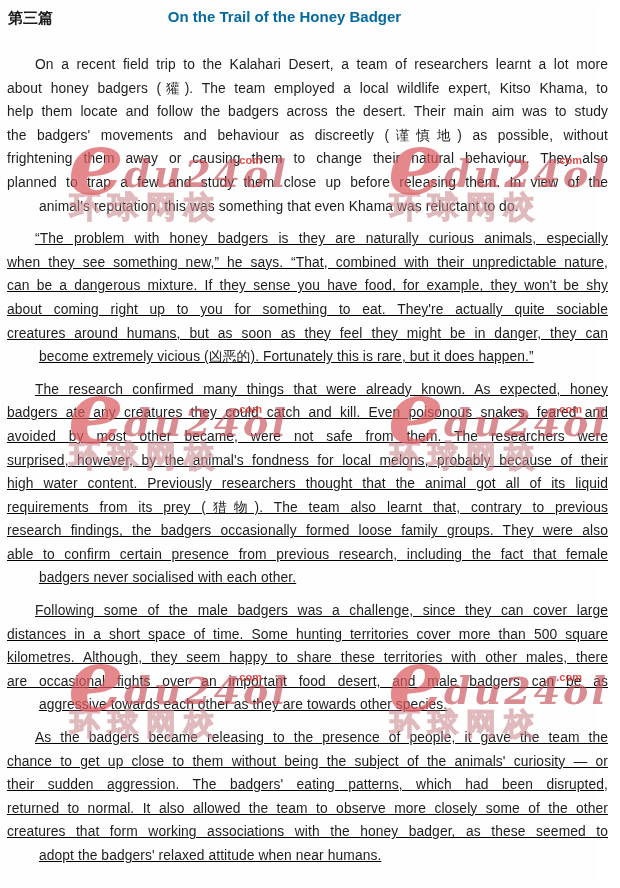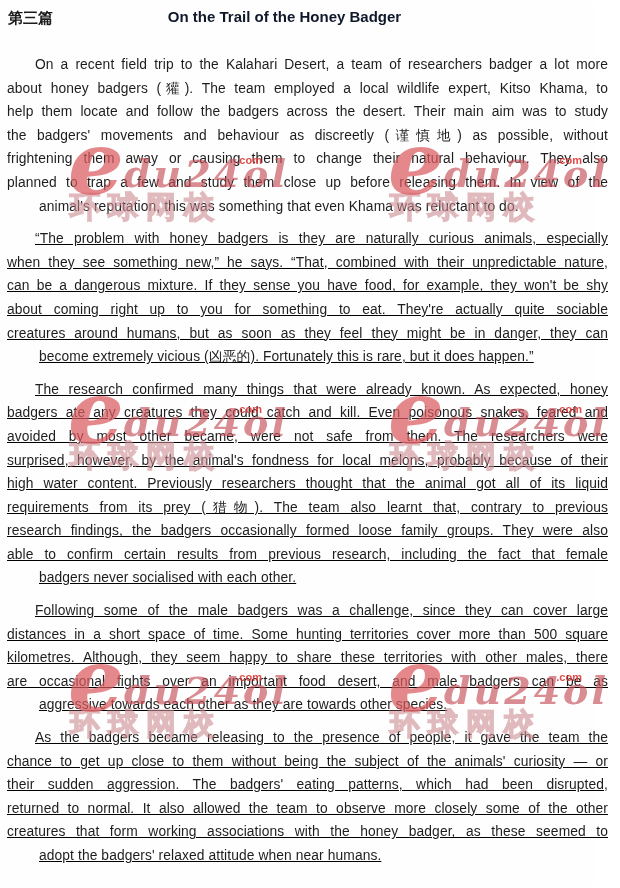--- a/index.html
+++ b/index.html
@@ -33,21 +33,21 @@
     font-size: 15px;
     font-weight: bold;
     color: #1b1b1b;
   }
   .title {
     margin: 0;
     padding-right: 27px;
     text-align: center;
     font-size: 15px;
     font-weight: bold;
-    color: #0f172a;
+    color: #0369a1;
     font-family: "Liberation Sans", sans-serif;
   }
   
   .article {
     position: absolute;
     top: 53px;
     left: 7px;
     width: 601px;
     z-index: 1;
   }
@@ -126,21 +126,21 @@
 
 <div class="page">
 
   <div class="header">
     <span class="section-label">第三篇</span>
     <h1 class="title">On the Trail of the Honey Badger</h1>
   </div>
 
   <div class="article">
       <div class="para">
-        <div class="tl first">On a recent field trip to the Kalahari Desert, a team of researchers badger a lot more</div>
+        <div class="tl first">On a recent field trip to the Kalahari Desert, a team of researchers learnt a lot more</div>
         <div class="tl">about honey badgers (獾). The team employed a local wildlife expert, Kitso Khama, to</div>
         <div class="tl">help them locate and follow the badgers across the desert. Their main aim was to study</div>
         <div class="tl">the badgers' movements and behaviour as discreetly (谨慎地) as possible, without</div>
         <div class="tl">frightening them away or causing them to change their natural behaviour. They also</div>
         <div class="tl">planned to trap a few and study them close up before releasing them. In view of the</div>
         <div class="tl last">animal's reputation, this was something that even Khama was reluctant to do.</div>
       </div>
       <div class="para">
         <div class="tl first">“The problem with honey badgers is they are naturally curious animals, especially</div>
         <div class="tl">when they see something new,” he says. “That, combined with their unpredictable nature,</div>
@@ -150,21 +150,21 @@
         <div class="tl last">become extremely vicious (凶恶的). Fortunately this is rare, but it does happen.”</div>
       </div>
       <div class="para">
         <div class="tl first">The research confirmed many things that were already known. As expected, honey</div>
         <div class="tl">badgers ate any creatures they could catch and kill. Even poisonous snakes, feared and</div>
         <div class="tl">avoided by most other became, were not safe from them. The researchers were</div>
         <div class="tl">surprised, however, by the animal's fondness for local melons, probably because of their</div>
         <div class="tl">high water content. Previously researchers thought that the animal got all of its liquid</div>
         <div class="tl">requirements from its prey (猎物). The team also learnt that, contrary to previous</div>
         <div class="tl">research findings, the badgers occasionally formed loose family groups. They were also</div>
-        <div class="tl">able to confirm certain results from previous research, including the fact that female</div>
+        <div class="tl">able to confirm certain presence from previous research, including the fact that female</div>
         <div class="tl last">badgers never socialised with each other.</div>
       </div>
       <div class="para">
         <div class="tl first">Following some of the male badgers was a challenge, since they can cover large</div>
         <div class="tl">distances in a short space of time. Some hunting territories cover more than 500 square</div>
         <div class="tl">kilometres. Although, they seem happy to share these territories with other males, there</div>
         <div class="tl">are occasional fights over an important food desert, and male badgers can be as</div>
         <div class="tl last">aggressive towards each other as they are towards other species.</div>
       </div>
       <div class="para">

